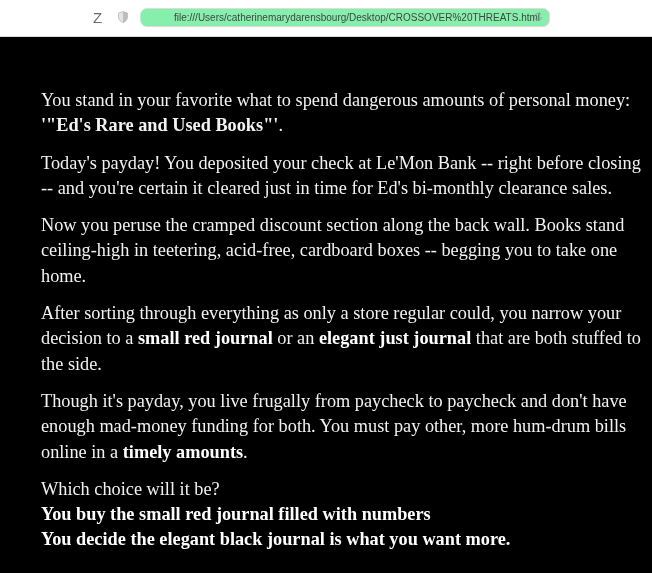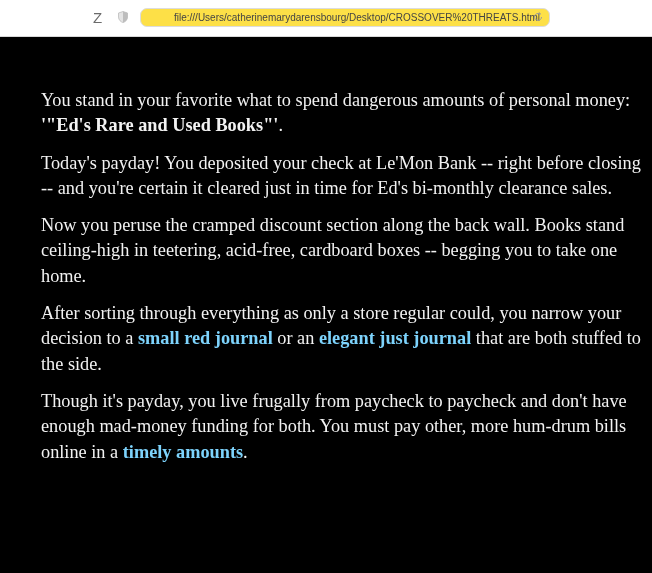--- a/index.html
+++ b/index.html
@@ -19,40 +19,40 @@
       font-size: 15px; color: #6b6b6b; font-weight: 400;
     }
     .chrome .shield {
       position: absolute; left: 118px; top: 11px;
       width: 10px; height: 12px;
     }
     .chrome .url {
       position: absolute; left: 140px; top: 8px;
       width: 410px; height: 19px;
       border: 1px solid #dcdcdc; border-radius: 7px;
-      background: #fde047; box-sizing: border-box;
+      background: #86efac; box-sizing: border-box;
     }
     .chrome .url-text {
       position: absolute; left: 33px; top: 3px;
       font-size: 10px; color: #444; white-space: nowrap;
     }
     .chrome .reload {
       position: absolute; right: 5px; top: 2px;
       width: 12px; height: 12px;
     }
     .content {
       position: absolute; left: 41px; top: 88px; width: 605px;
       color: #f2f2f2; font-size: 17px; line-height: 25.3px;
       font-family: "Liberation Serif", "DejaVu Serif", serif;
       font-size: 18.3px;
     }
     .content p { margin: 0 0 12px 0; }
     .content b { font-weight: 700; }
     a.link {
-      color: #7dd3fc; font-weight: 700; text-decoration: none;
+      color: #ffffff; font-weight: 700; text-decoration: none;
     }
     .choices a.link { display: block; }
   </style>
 </head>
 <body>
 
 <div class="chrome">
   <span class="z">Z</span>
   <svg class="shield" viewBox="0 0 10 12">
     <path d="M5 0.5 L9.5 2 V6 C9.5 9 7 11 5 11.5 C3 11 0.5 9 0.5 6 V2 Z" fill="#e4e4e4" stroke="#bdbdbd" stroke-width="0.8"></path>
@@ -72,13 +72,18 @@
     <span>You stand in your favorite what to spend dangerous amounts of personal money: </span><b>'"Ed's Rare and Used Books"'</b><span>.</span>
   </p>
   <p>Today's payday! You deposited your check at Le'Mon Bank -- right before closing -- and you're certain it cleared just in time for Ed's bi-monthly clearance sales.</p>
   <p>Now you peruse the cramped discount section along the back wall. Books stand ceiling-high in teetering, acid-free, cardboard boxes -- begging you to take one home.</p>
   <p>
     <span>After sorting through everything as only a store regular could, you narrow your decision to a </span><a class="link">small red journal</a><span> or an </span><a class="link">elegant just journal</a><span> that are both stuffed to the side.</span>
   </p>
   <p>
     <span>Though it's payday, you live frugally from paycheck to paycheck and don't have enough mad-money funding for both. You must pay other, more hum-drum bills online in a </span><a class="link">timely amounts</a><span>.</span>
   </p>
+  <div class="choices">
+    <div>Which choice will it be?</div>
+    <a class="link">You buy the small red journal filled with numbers</a>
+    <a class="link">You decide the elegant black journal is what you want more.</a>
+  </div>
 </div>
 
 </body></html>

